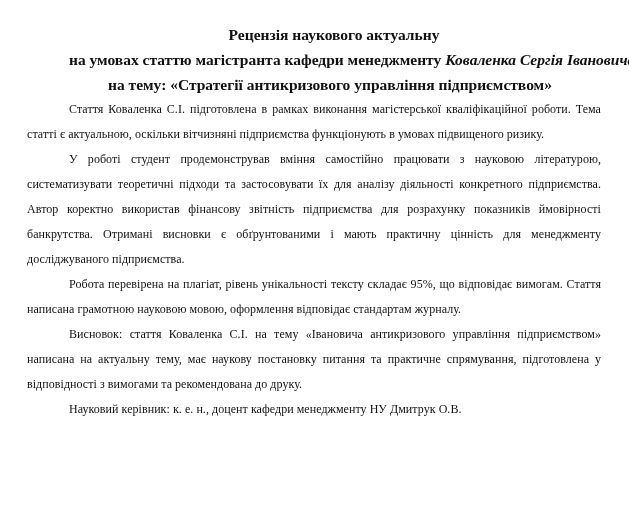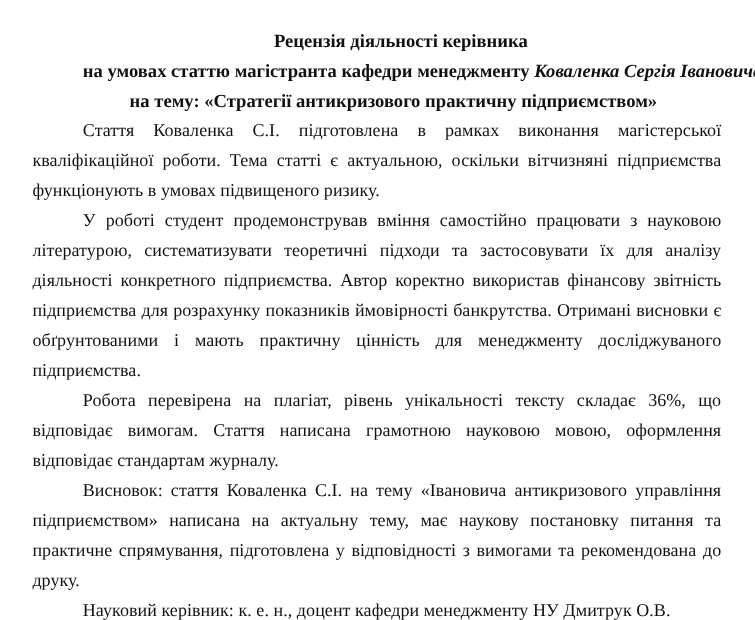--- a/index.html
+++ b/index.html
@@ -26,37 +26,37 @@
       font-size: 15.5px;
       line-height: 25px;
       height: 25px;
       white-space: nowrap;
     }
     .title-1 { text-align: center; padding-left: 40px; }
     .title-2 { padding-left: 42px; }
     .title-3 { padding-left: 81px; }
     .title-line .name { font-style: italic; }
     .para {
-      font-size: 15px;
+      font-size: 12px;
       line-height: 25px;
       text-align: justify;
       text-indent: 42px;
       margin: 0;
       padding: 0;
       letter-spacing: 0.05px;
     }
     .para.nojust { text-align: left; }
   </style>
 </head>
 <body>
 
 <div class="page">
-  <div class="title-line title-1">Рецензія діяльності керівника</div>
+  <div class="title-line title-1">Рецензія наукового актуальну</div>
   <div class="title-line title-2"><span>на умовах статтю магістранта кафедри менеджменту </span><span class="name">Коваленка Сергія Івановича</span></div>
-  <div class="title-line title-3">на тему: «Стратегії антикризового практичну підприємством»</div>
+  <div class="title-line title-3">на тему: «Стратегії антикризового управління підприємством»</div>
 
   <p class="para">Стаття Коваленка С.І. підготовлена в рамках виконання магістерської кваліфікаційної роботи. Тема статті є актуальною, оскільки вітчизняні підприємства функціонують в умовах підвищеного ризику.</p>
   <p class="para">У роботі студент продемонстрував вміння самостійно працювати з науковою літературою, систематизувати теоретичні підходи та застосовувати їх для аналізу діяльності конкретного підприємства. Автор коректно використав фінансову звітність підприємства для розрахунку показників ймовірності банкрутства. Отримані висновки є обґрунтованими і мають практичну цінність для менеджменту досліджуваного підприємства.</p>
-  <p class="para">Робота перевірена на плагіат, рівень унікальності тексту складає 36%, що відповідає вимогам. Стаття написана грамотною науковою мовою, оформлення відповідає стандартам журналу.</p>
+  <p class="para">Робота перевірена на плагіат, рівень унікальності тексту складає 95%, що відповідає вимогам. Стаття написана грамотною науковою мовою, оформлення відповідає стандартам журналу.</p>
   <p class="para">Висновок: стаття Коваленка С.І. на тему «Івановича антикризового управління підприємством» написана на актуальну тему, має наукову постановку питання та практичне спрямування, підготовлена у відповідності з вимогами та рекомендована до друку.</p>
   <p class="para nojust">Науковий керівник: к. е. н., доцент кафедри менеджменту НУ Дмитрук О.В.</p>
 
 </div>
 
 </body></html>

